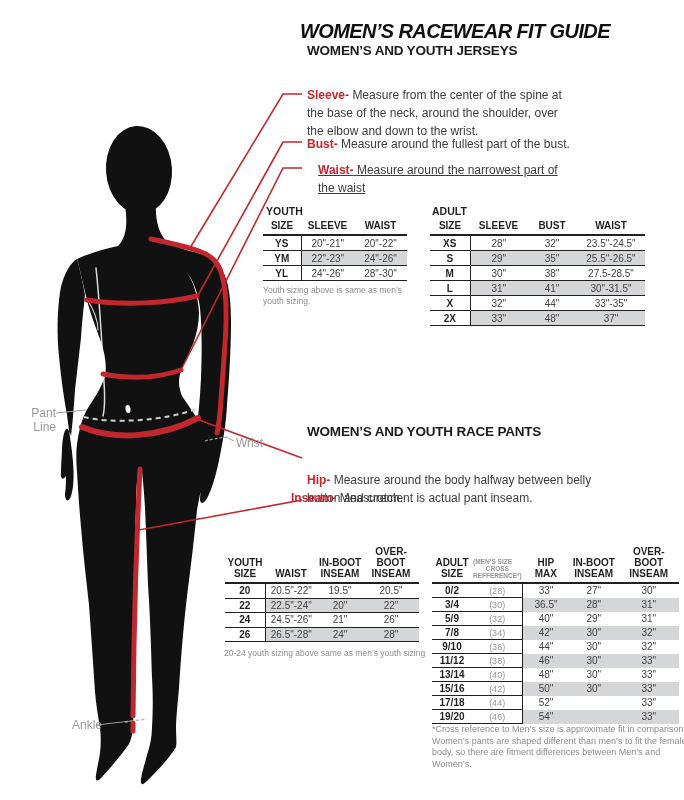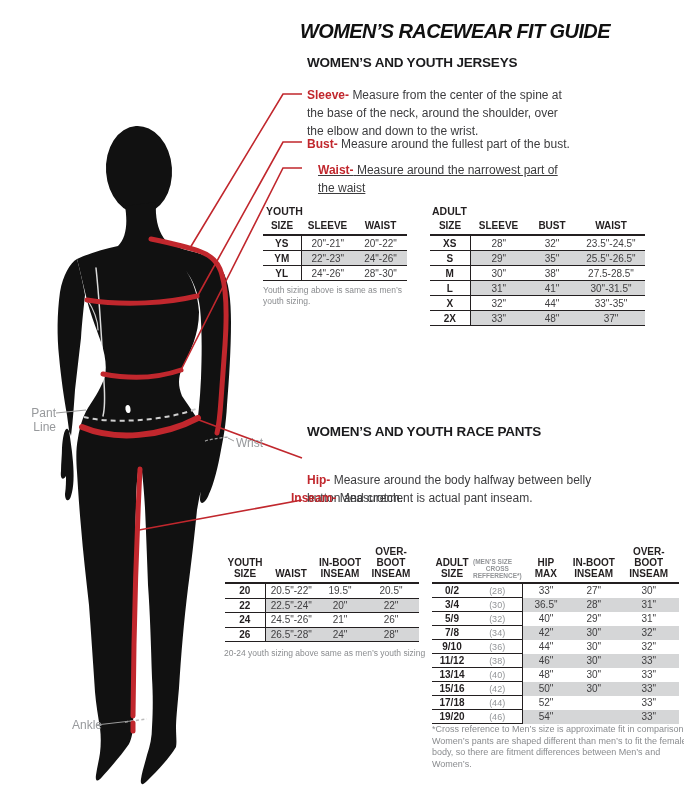--- a/index.html
+++ b/index.html
@@ -84,21 +84,21 @@
 
   <path fill="none" stroke="#c1272d" stroke-width="1.6" d="M 190,248 L 283,94 L 302,94"></path>
   <path fill="none" stroke="#c1272d" stroke-width="1.6" d="M 197,297 L 283,142 L 302,142"></path>
   <path fill="none" stroke="#c1272d" stroke-width="1.6" d="M 181,370 L 283,168 L 302,168"></path>
   <path fill="none" stroke="#c1272d" stroke-width="1.6" d="M 199,420 L 302,458"></path>
   <path fill="none" stroke="#c1272d" stroke-width="1.6" d="M 139,530 L 302,500"></path>
 </svg>
 
 <div class="abs txt h1" style="left:300px;top:20px;">WOMEN’S RACEWEAR FIT GUIDE</div>
 
-<div class="abs txt h2" style="left:307px;top:55px;">WOMEN’S AND YOUTH JERSEYS</div>
+<div class="abs txt h2" style="left:307px;top:43px;">WOMEN’S AND YOUTH JERSEYS</div>
 
 <div class="abs txt def" style="left:307px;top:86px;width:258px;">
   <span class="term">Sleeve-</span>
   <span>Measure from the center of the spine at the base of the neck, around the shoulder, over the elbow and down to the wrist.</span>
 </div>
 <div class="abs txt def" style="left:307px;top:135px;width:320px;">
   <span class="term">Bust-</span>
   <span>Measure around the fullest part of the bust.</span>
 </div>
 <div class="abs txt def" style="left:318px;top:161px;width:252px;text-decoration:underline;">

